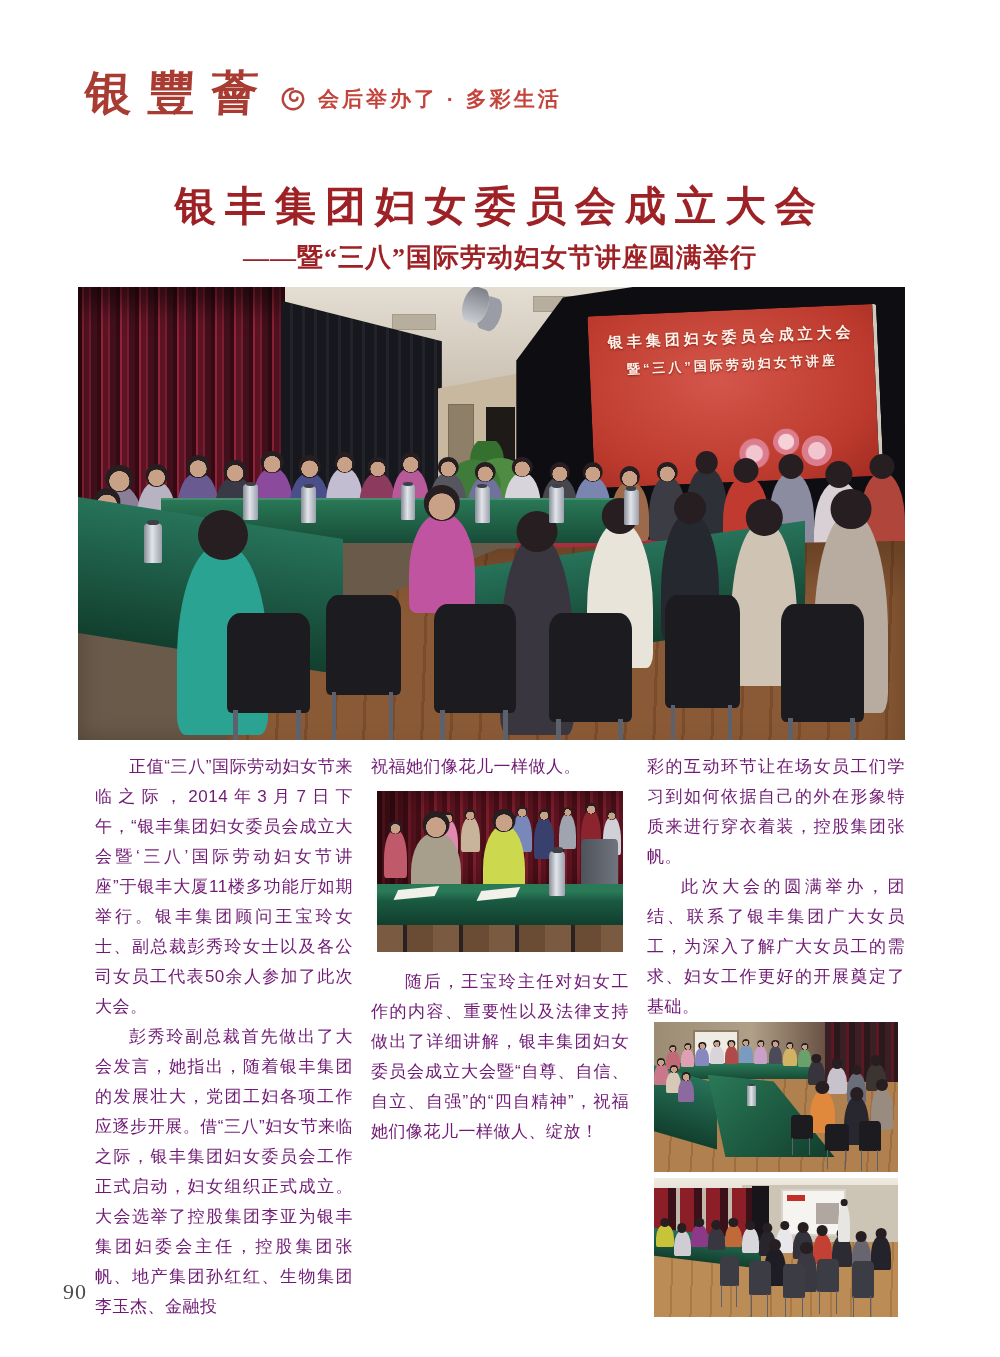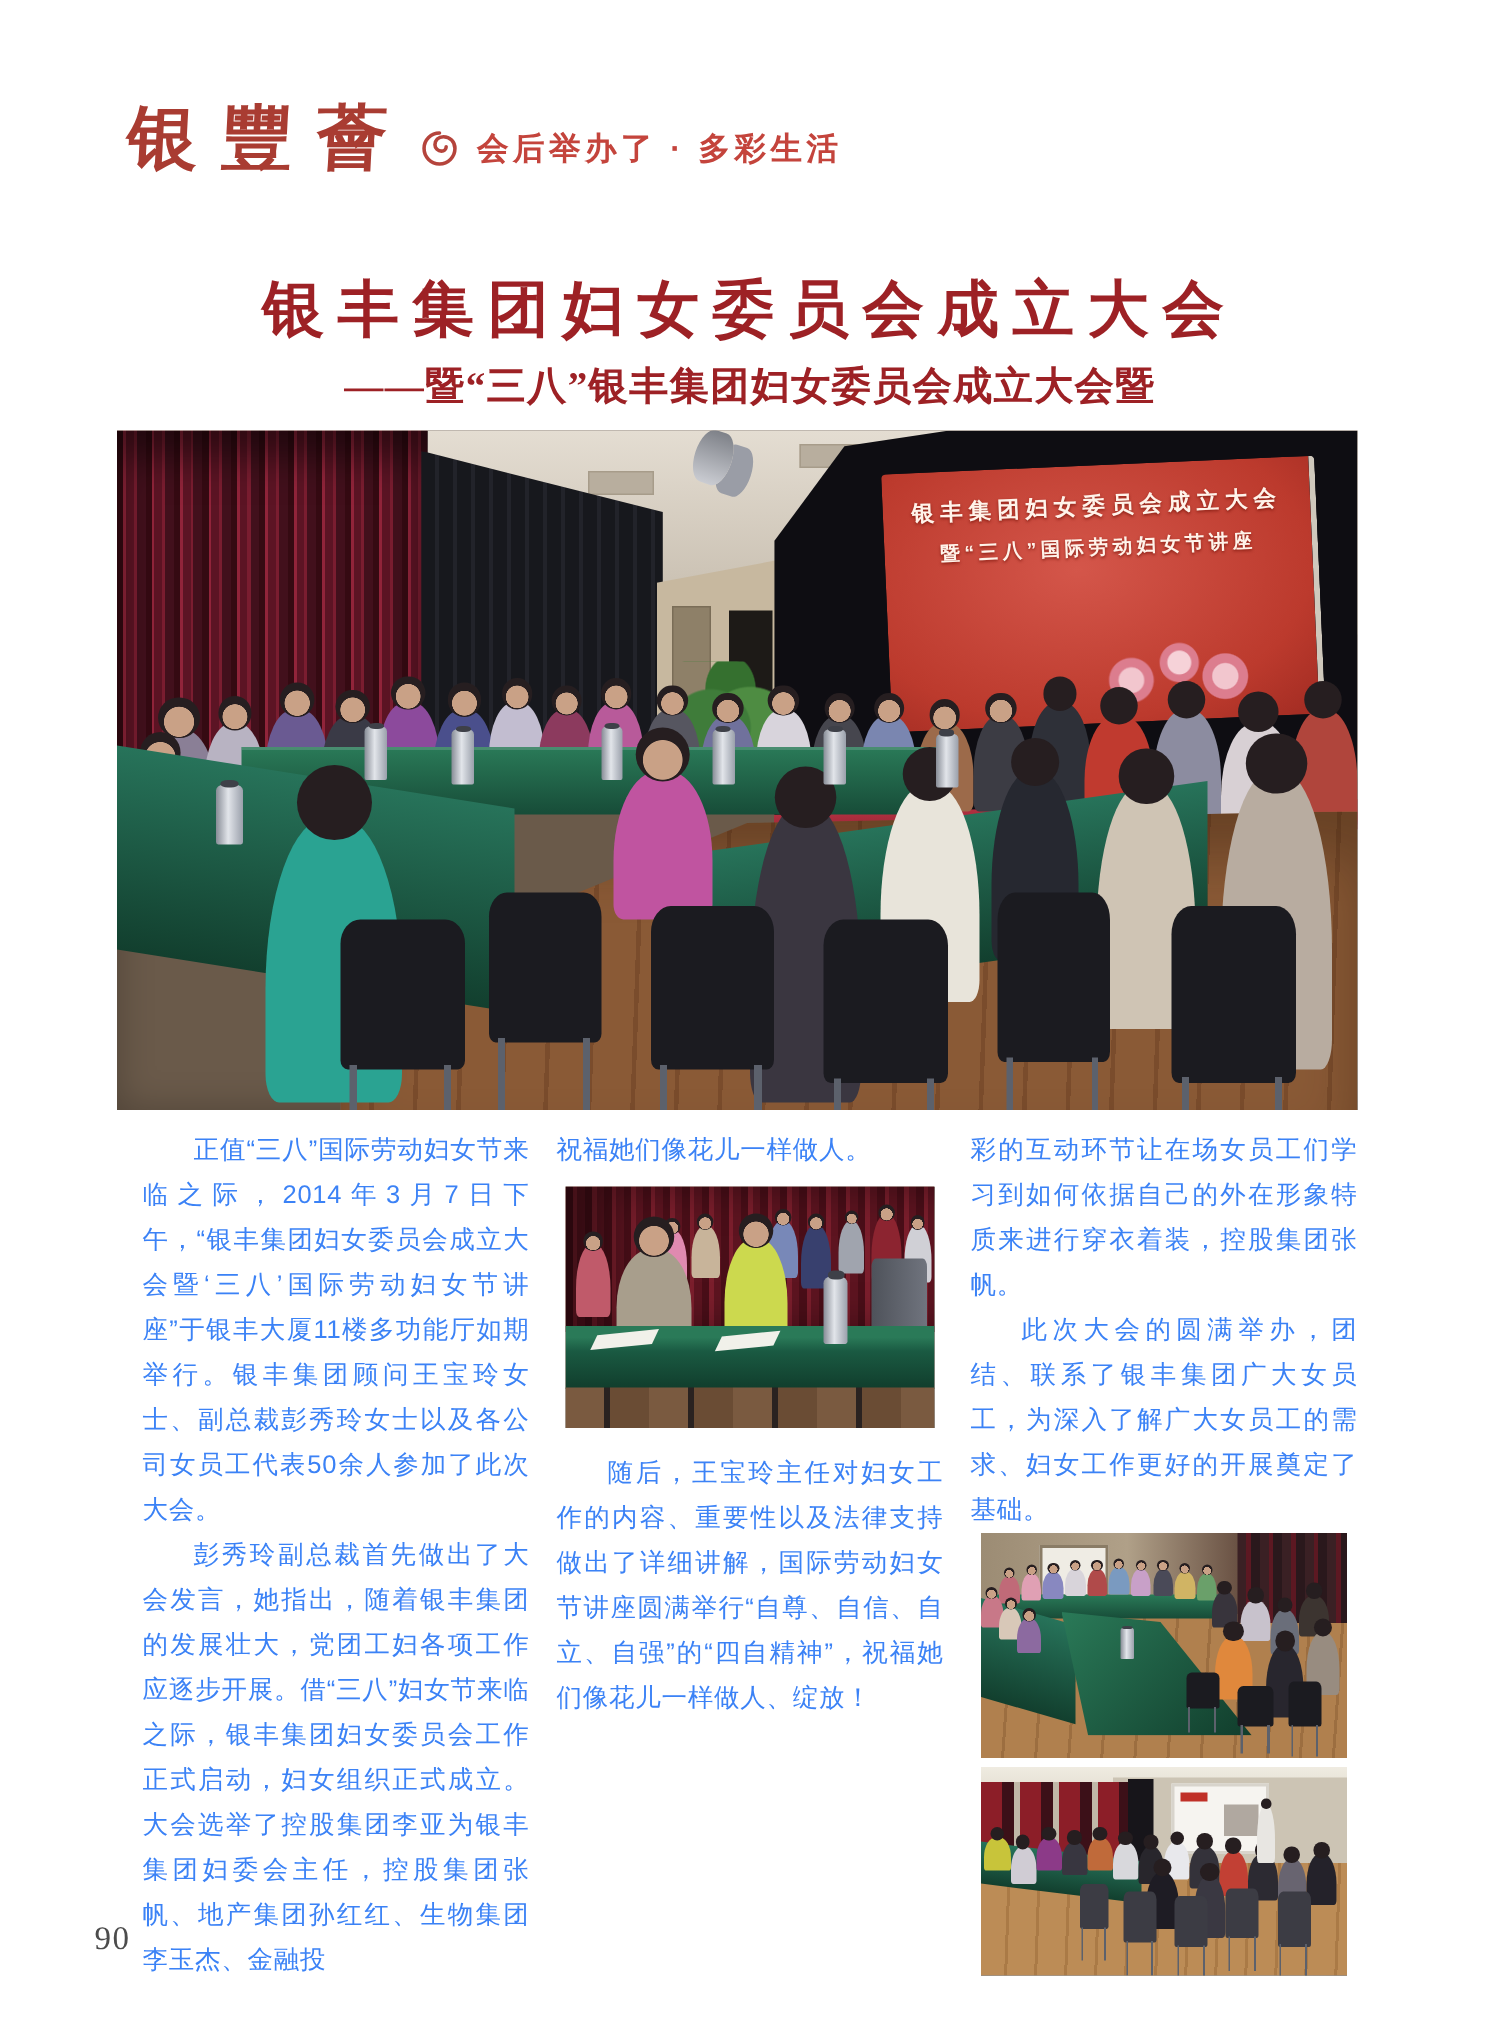--- a/index.html
+++ b/index.html
@@ -85,21 +85,21 @@
   .mp-table-left{position:absolute;left:0;top:51%;width:32%;height:30%;z-index:4;
        background:linear-gradient(180deg,#27735a,#123f2e);transform:skewY(9deg);}
   .mp-table-right{position:absolute;left:46%;top:57%;width:42%;height:22%;z-index:4;
        background:linear-gradient(180deg,#27735a,#123f2e);transform:skewY(-8deg);}
   .mp-crowd-back .person{z-index:3;}
   .mp-crowd-front .person{z-index:5;}
 
   
   .content{position:absolute;left:95px;top:752px;width:810px;display:flex;gap:18px;}
   .col{width:258px;}
-  .col p{margin:0;font-size:17px;line-height:30px;color:#3b82f6;text-align:justify;
+  .col p{margin:0;font-size:17px;line-height:30px;color:#701a75;text-align:justify;
          font-weight:500;letter-spacing:.5px;}
   .col p.indent{text-indent:2em;}
 
   .photo2{width:246px;height:161px;margin:9px auto 15px auto;}
   .p2-curtain{position:absolute;inset:0 0 40% 0;
       background:repeating-linear-gradient(90deg,#4a0e18 0 5px,#7b1e2c 5px 8px,#5d1420 8px 13px);
       box-shadow:inset 30px 0 30px rgba(0,0,0,.45);}
   .p2-table{position:absolute;left:0;top:58%;width:100%;height:26%;z-index:4;
       background:linear-gradient(180deg,#2a7a58 0 18%,#1a5a42 40%,#113d2c);}
   .p2-floor{position:absolute;left:0;top:83%;width:100%;height:17%;z-index:4;
@@ -146,21 +146,21 @@
 
 <div class="masthead">
   <div class="logo">银豐薈</div>
   <svg class="swirl" viewBox="0 0 24 24">
     <path d="M12 2.5a9.5 9.5 0 1 0 9.5 9.5c0-4.2-3.1-7.2-7.1-7.2-3.1 0-5.2 2.1-5.2 4.9 0 2.2 1.9 3.9 4 3.9 1.6 0 2.9-1.1 2.9-2.7" fill="none" stroke="#b5443c" stroke-width="2.2" stroke-linecap="round"></path>
   </svg>
   <div class="tagline">会后举办了 · 多彩生活</div>
 </div>
 
 <div class="title">银丰集团妇女委员会成立大会</div>
-<div class="subtitle">——暨“三八”银丰集团妇女委员会成立大会暨</div>
+<div class="subtitle">——暨“三八”国际劳动妇女节讲座圆满举行</div>
 
 <div class="photo main-photo">
   <div class="mp-ceiling"></div>
   <div class="mp-vent" style="left:38%;top:6%;width:5%;height:3%;"></div>
   <div class="mp-vent" style="left:55%;top:2%;width:6%;height:3%;"></div>
   <div class="mp-speaker"></div>
   <div class="mp-curtain-left"></div>
   <div class="mp-curtain-dark"></div>
   <div class="mp-wall-mid">
     <div class="mp-door"></div>
@@ -339,21 +339,21 @@
             <i style="background: radial-gradient(circle at 50% 60%, rgb(201, 161, 134) 0px, rgb(201, 161, 134) 46%, rgb(38, 30, 32) 48%);"></i>
           </div>
         </div>
       <div class="p2-box"></div>
       <div class="p2-table"></div>
       <div class="paper" style="left:8%;top:60%;width:16%;height:6%;"></div>
       <div class="paper" style="left:42%;top:61%;width:15%;height:6%;"></div>
       <div class="thermos" style="left:70%;top:37%;width:6.5%;height:28%;"></div>
       <div class="p2-floor"></div>
     </div>
-    <p class="indent">随后，王宝玲主任对妇女工作的内容、重要性以及法律支持做出了详细讲解，国际劳动妇女节讲座圆满举行“自尊、自信、自立、自强”的“四自精神”，祝福她们像花儿一样做人、绽放！</p>
+    <p class="indent">随后，王宝玲主任对妇女工作的内容、重要性以及法律支持做出了详细讲解，银丰集团妇女委员会成立大会暨“自尊、自信、自立、自强”的“四自精神”，祝福她们像花儿一样做人、绽放！</p>
   </div>
   <div class="col">
     <p class="cont">彩的互动环节让在场女员工们学习到如何依据自己的外在形象特质来进行穿衣着装，控股集团张帆。</p>
     <p class="indent">此次大会的圆满举办，团结、联系了银丰集团广大女员工，为深入了解广大女员工的需求、妇女工作更好的开展奠定了基础。</p>
     <div class="photo photo3">
       <div class="p3-wall"></div>
       <div class="p3-banner"></div>
       <div class="p3-curtainR"></div>
       <div class="p3-floor"></div>
       <div class="p3-table-far"></div>

